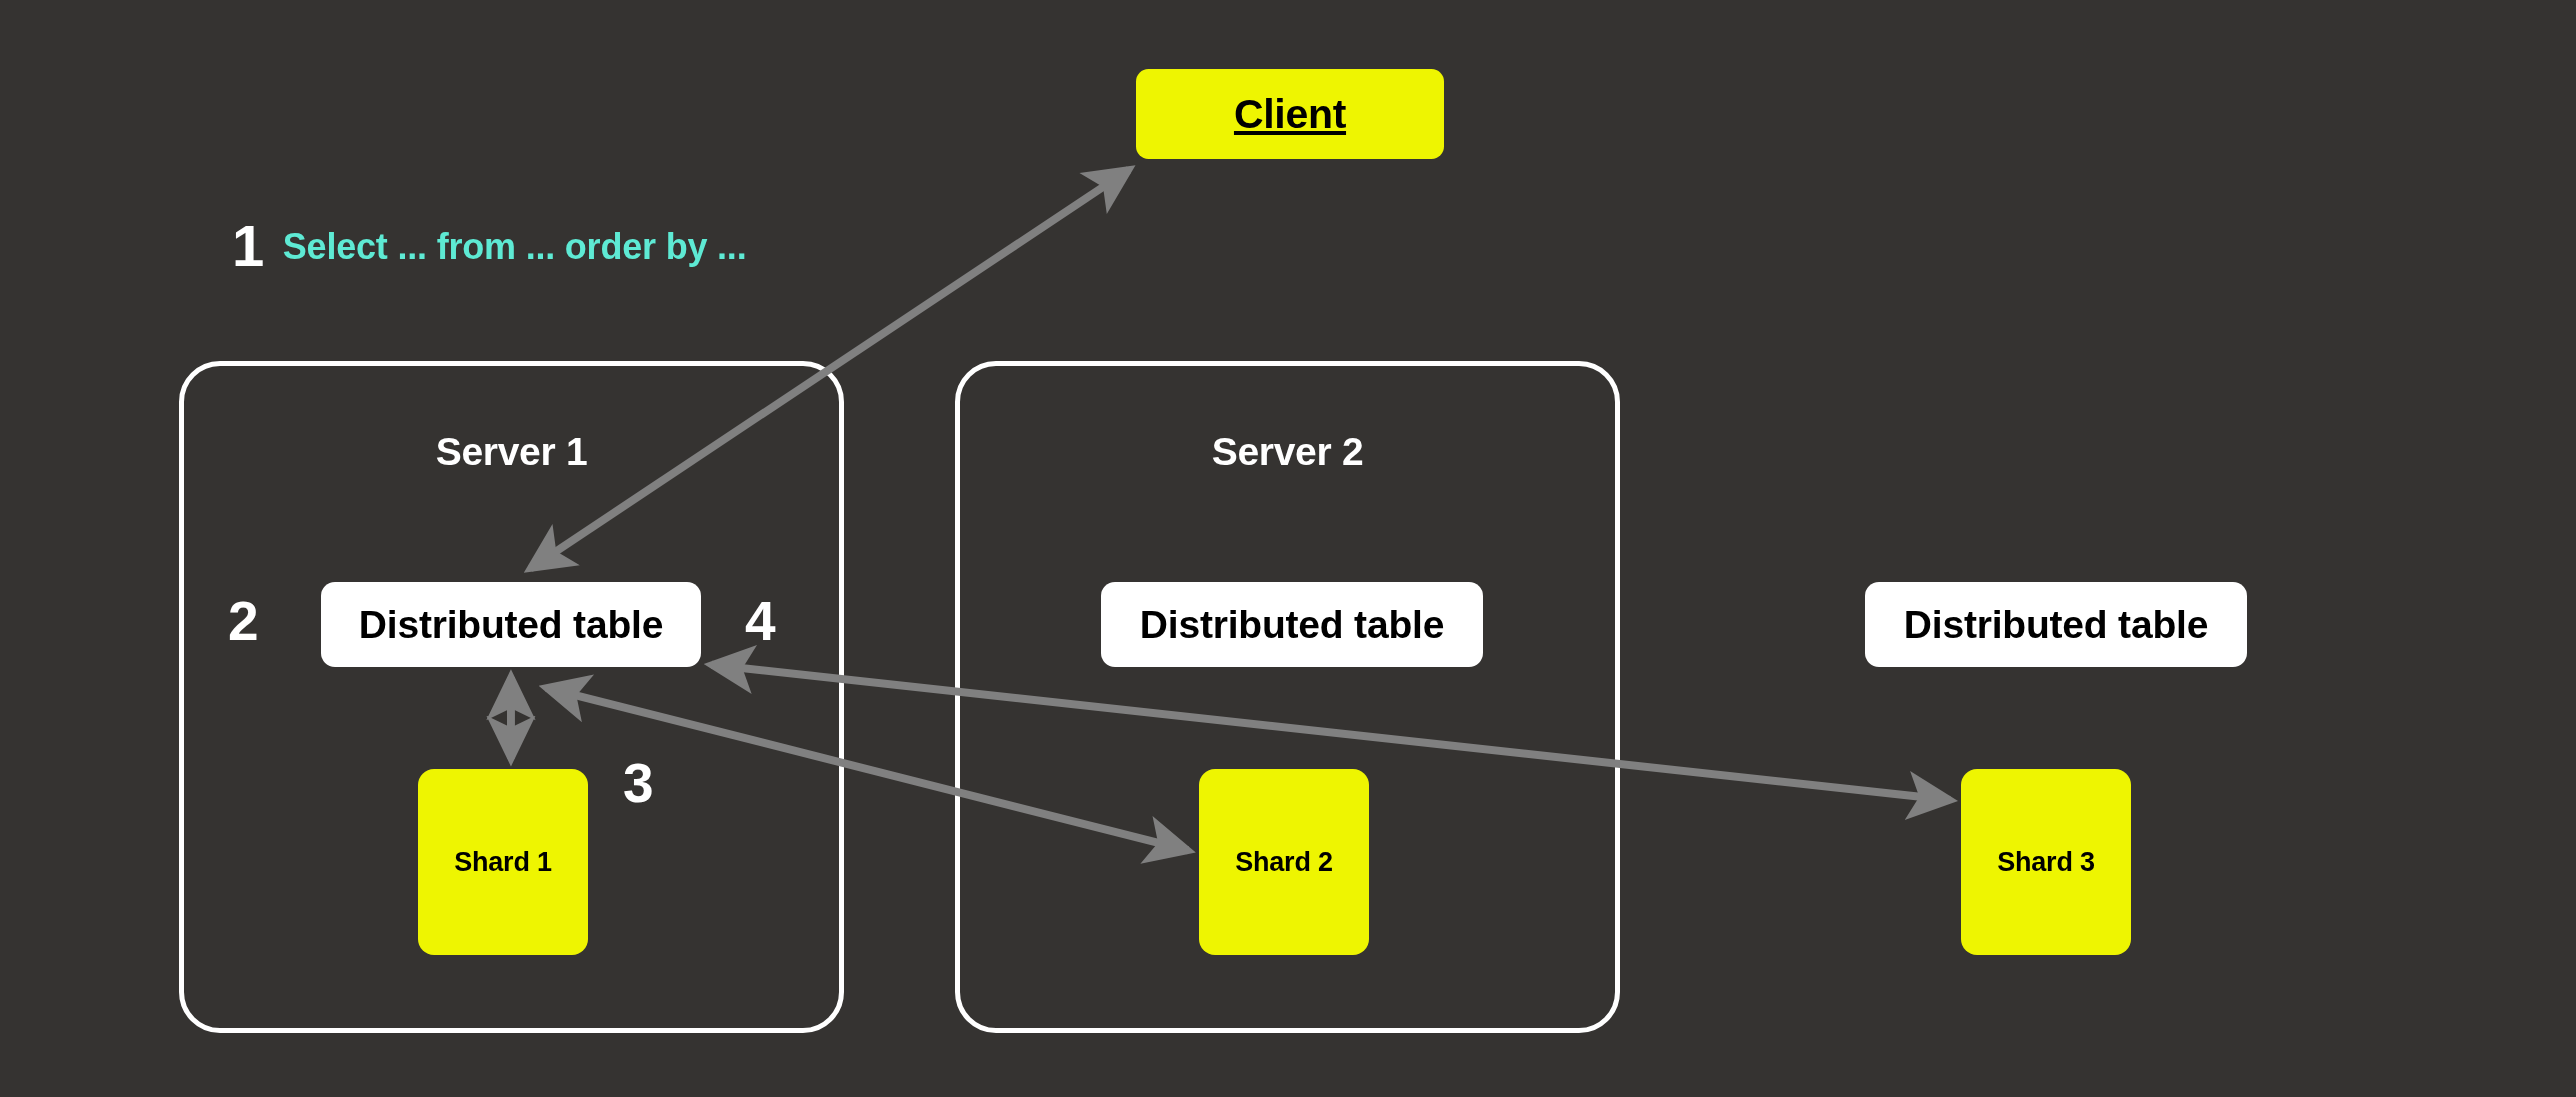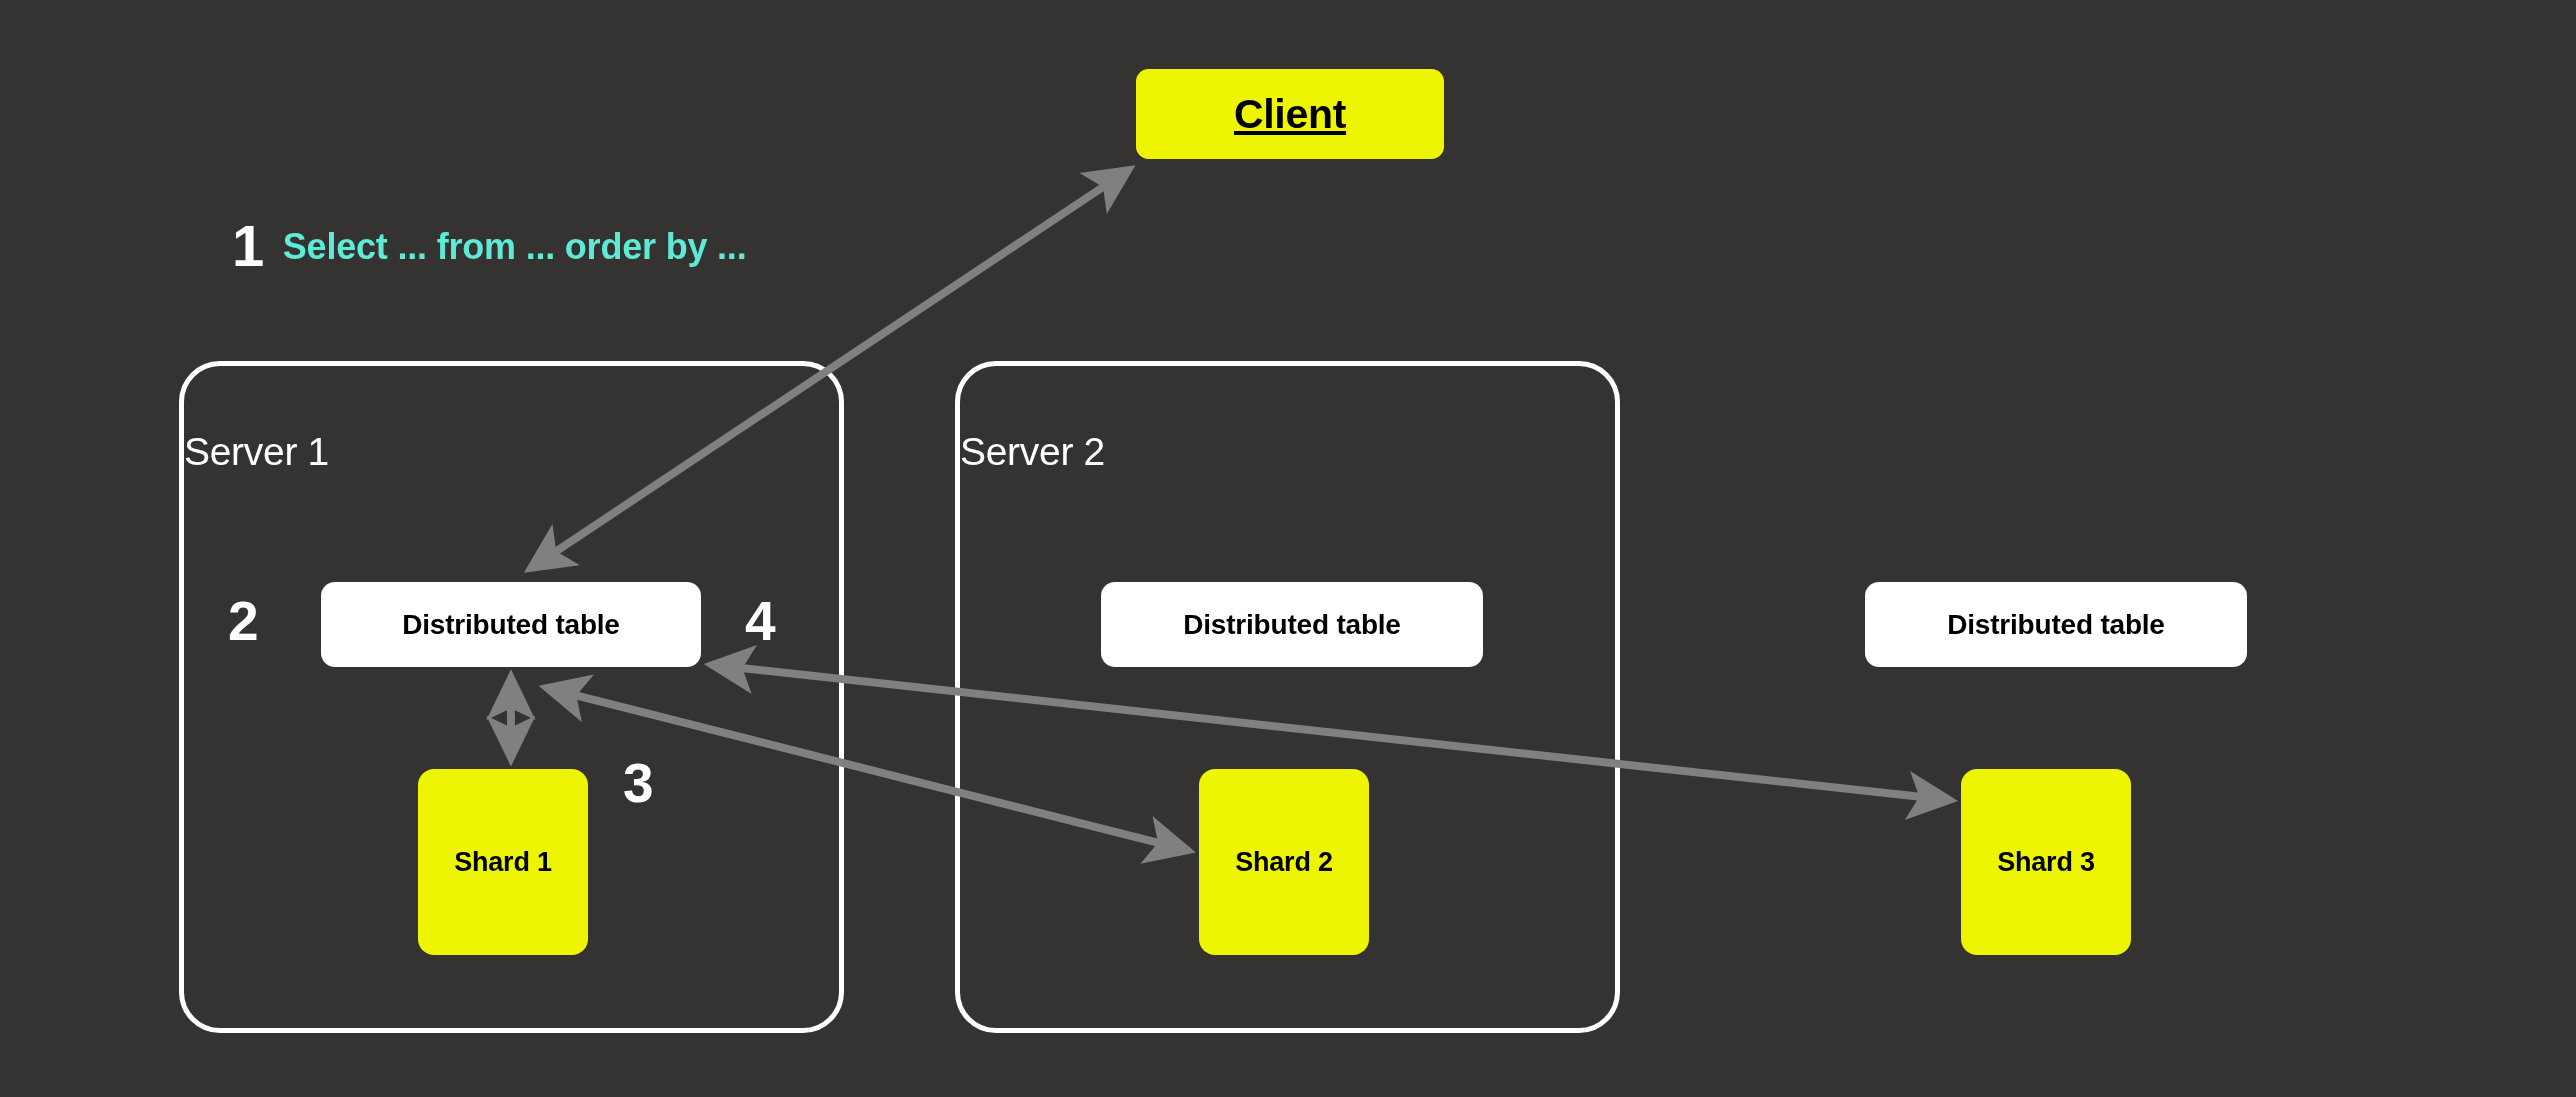--- a/index.html
+++ b/index.html
@@ -97,23 +97,24 @@
   }
   #server-1 { left: 179px;  width: 665px; }
   #server-2 { left: 955px; width: 665px; }
   #server-3 { left: 1720px; width: 665px; }
 
   .server-title {
     position: absolute;
     left: 0;
     right: 0;
     top: 66px;
+    text-align: center;
     color: #FFFFFF;
     font-size: 39px;
-    font-weight: 400;
+    font-weight: 700;
     letter-spacing: -0.3px;
     line-height: 1;
   }
 
   
   .dist-table {
     position: absolute;
     top: 582px;
     height: 85px;
     background: #FFFFFF;
@@ -122,21 +123,21 @@
     align-items: center;
     justify-content: center;
     z-index: 4;
   }
   #dist-table-1 { left: 321px;  width: 380px; }
   #dist-table-2 { left: 1101px; width: 382px; }
   #dist-table-3 { left: 1865px; width: 382px; }
 
   .dist-table-label {
     color: #000000;
-    font-size: 28px;
+    font-size: 39px;
     font-weight: 700;
     letter-spacing: -0.2px;
     line-height: 1;
   }
 
   
   .shard-node {
     position: absolute;
     top: 769px;
     width: 170px;

